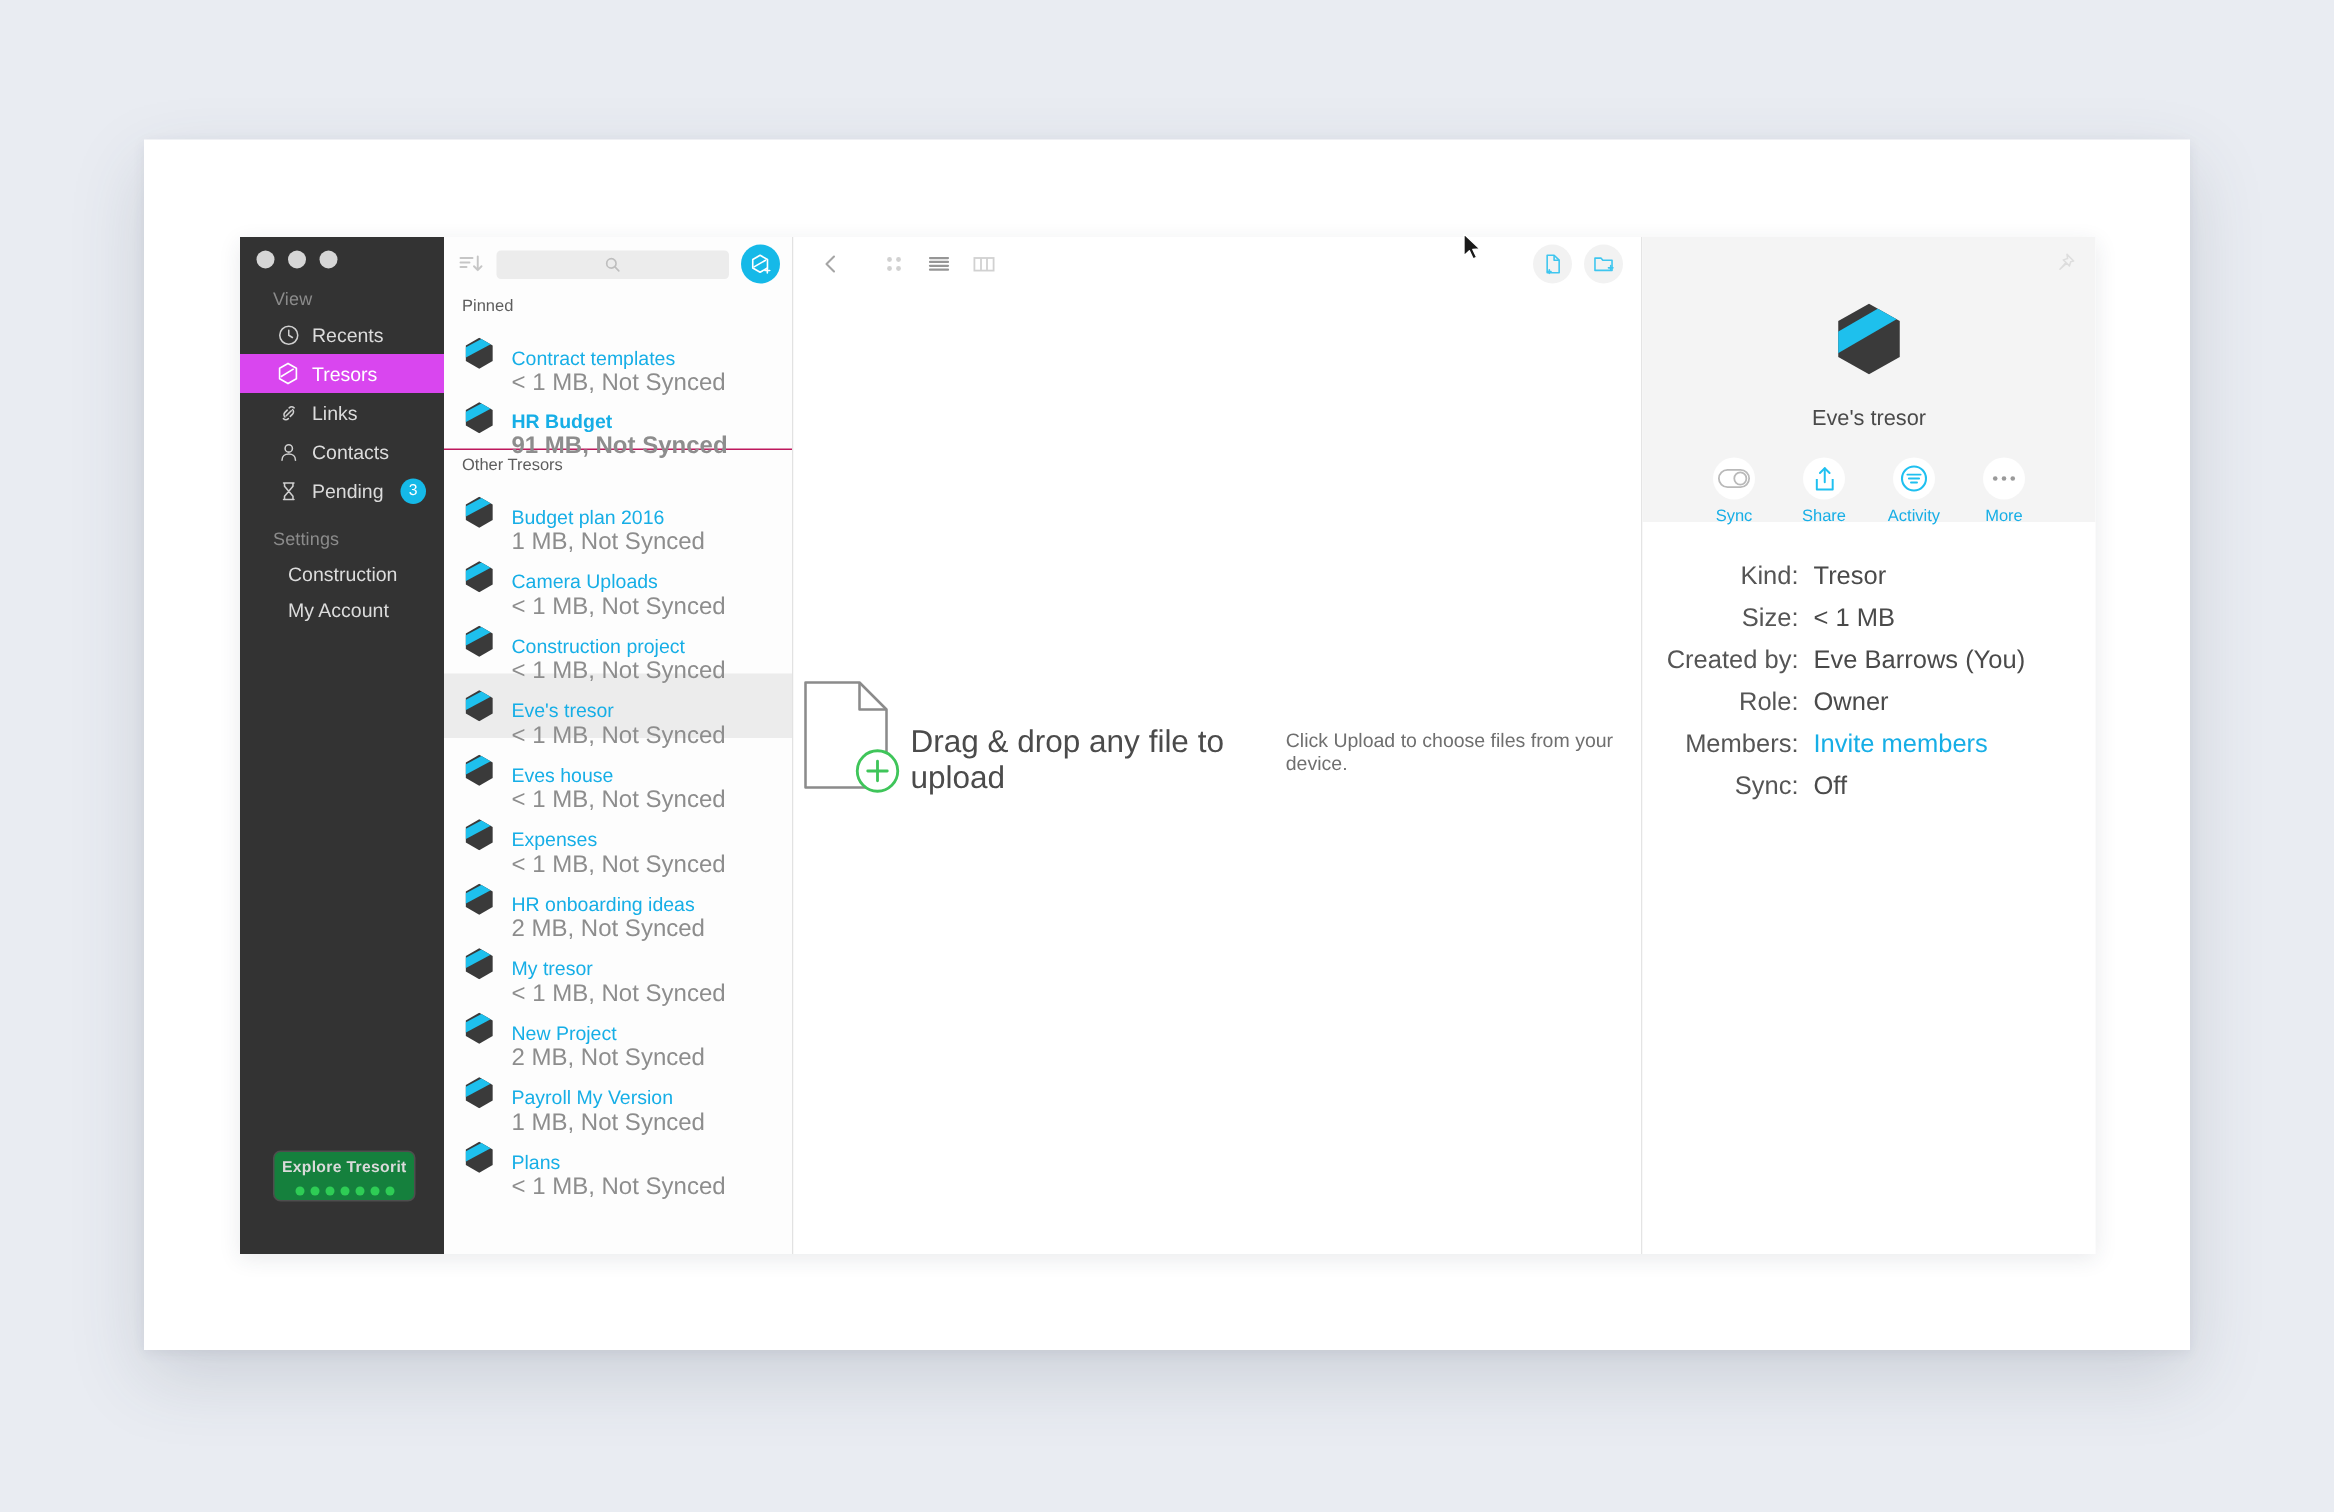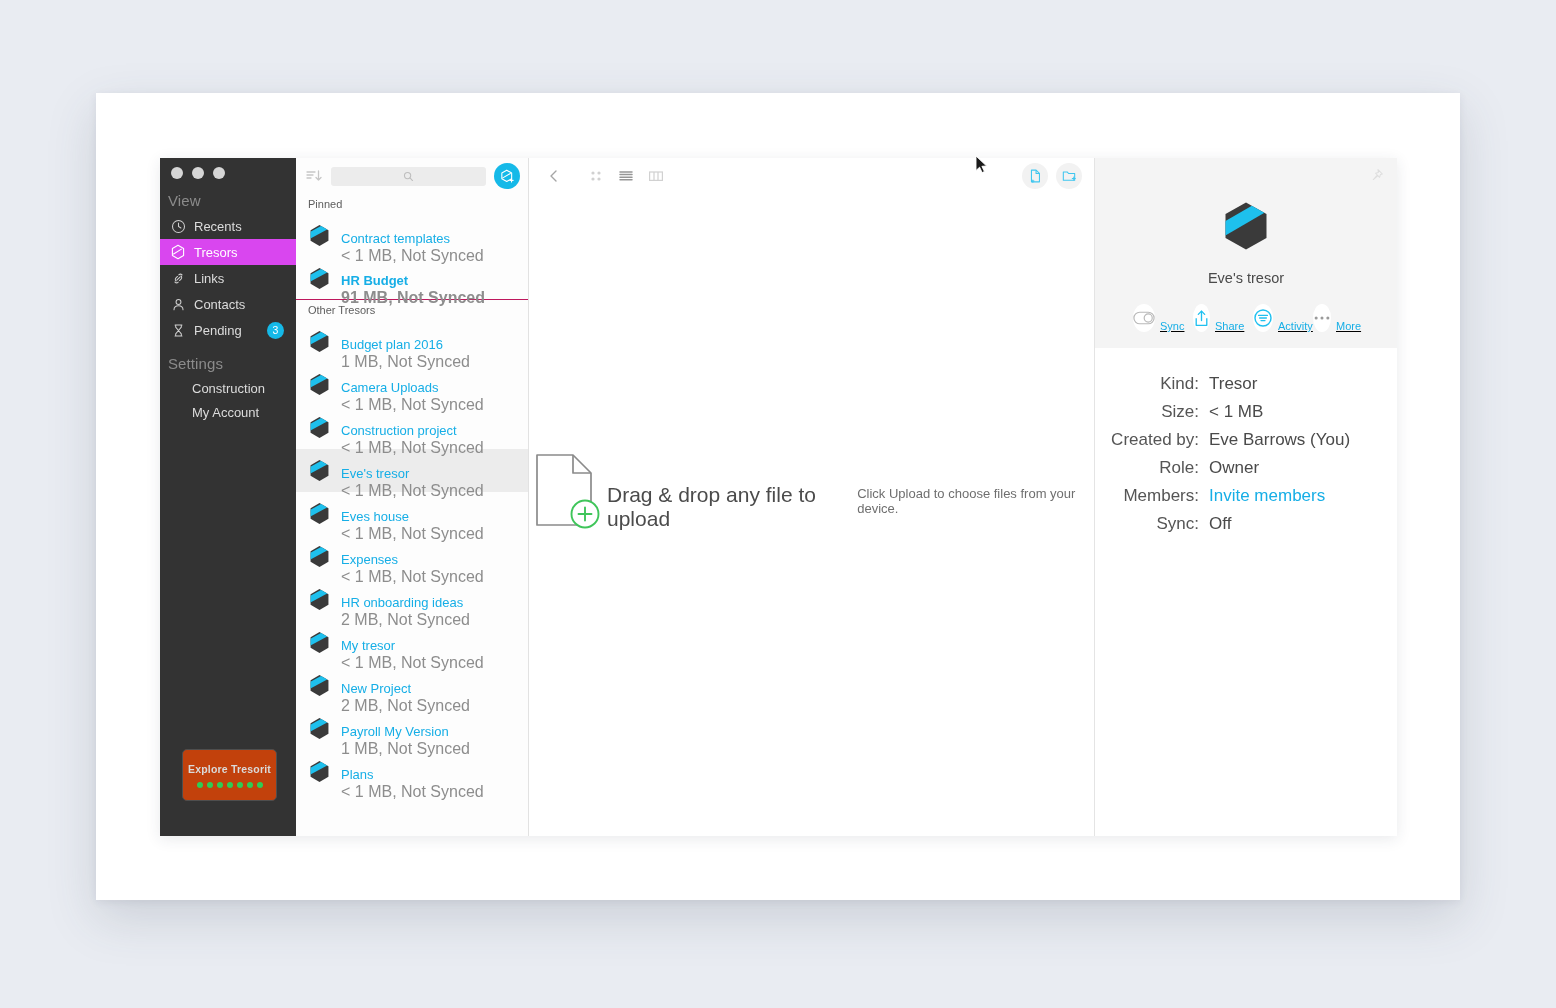--- a/index.html
+++ b/index.html
@@ -42,28 +42,28 @@
   }
   .traffic {
     display: flex; gap: 9px;
     padding: 9px 0 0 11px;
     height: 28px;
   }
   .light { width: 12px; height: 12px; border-radius: 50%; background: #d6d6d6; }
 
   .nav-group-label {
     color: #8b8b8b;
-    font-size: 15px;
-    padding: 6px 0 4px 8px;
+    font-size: 12px;
+    padding: 6px 0 4px 22px;
     letter-spacing: .1px;
   }
   .nav-item {
     display: flex; align-items: center;
     height: 26px;
-    padding-left: 10px;
+    padding-left: 24px;
     color: #dcdcdc;
     font-size: 13px;
     gap: 8px;
     cursor: default;
     position: relative;
   }
   .nav-item.active { background: #d946ef; color: #ffffff; }
   .nav-item .nico { width: 16px; height: 16px; display: flex; align-items: center; justify-content: center; }
   .nav-item .nico svg { display: block; }
   .badge {
@@ -76,24 +76,24 @@
     padding: 0 4px;
   }
   .settings-item {
     color: #dcdcdc; font-size: 13px;
     height: 24px; display: flex; align-items: center;
     padding-left: 32px;
     cursor: default;
   }
   .promo {
     position: absolute; left: 22px; bottom: 35px;
-    width: 95px; height: 52px;
+    width: 95px; height: 34px;
     border: 1px solid #4e4e4e;
     border-radius: 5px;
-    background: #c2410c;
+    background: #15803d;
     display: flex; flex-direction: column;
     align-items: center; justify-content: center;
     gap: 7px;
   }
   .promo-text { color: #dadada; font-size: 10.5px; font-weight: bold; letter-spacing: .2px; }
   .dots { display: flex; gap: 4px; }
   .dot { width: 6px; height: 6px; border-radius: 50%; background: #2ecc55; }
 
   
   .list-pane {
@@ -192,21 +192,21 @@
     background: #f4f4f4;
     padding: 14px 0 16px;
     display: flex; flex-direction: column; align-items: center;
     position: relative;
     height: 190px;
   }
   .pin-btn { position: absolute; right: 13px; top: 10px; cursor: pointer; opacity: .35; }
   .detail-hex { margin-top: 28px; }
   .detail-name { font-size: 14.5px; color: #4a4a4a; margin-top: 14px; }
   .actions { display: flex; gap: 14px; margin-top: 18px; }
-  .action { display: flex; align-items: flex-end; gap: 5px; cursor: pointer; width: 46px; text-decoration: underline; }
+  .action { display: flex; flex-direction: column; align-items: center; gap: 5px; cursor: pointer; width: 46px; }
   .action-circle {
     width: 28px; height: 28px; border-radius: 50%;
     background: #ffffff;
     display: flex; align-items: center; justify-content: center;
   }
   .action-label { font-size: 11px; color: #16aee6; }
   .detail-props { padding: 26px 28px 0 0; }
   .prop-row { display: flex; margin-bottom: 8px; font-size: 17px; }
   .prop-key { width: 114px; text-align: right; color: #555555; padding-right: 10px; }
   .prop-val { color: #4a4a4a; }

